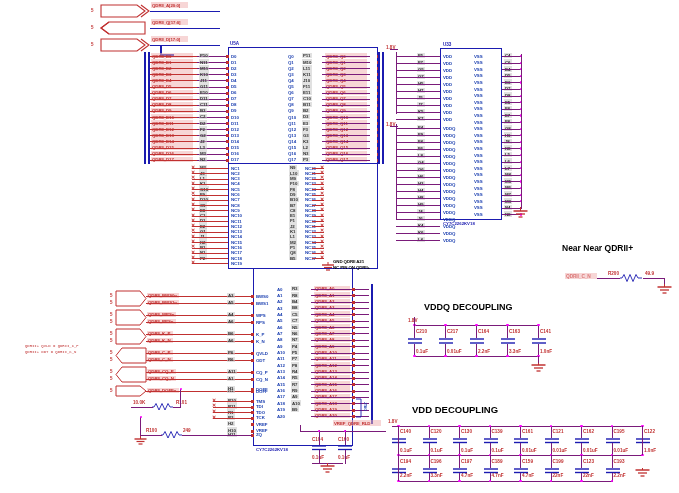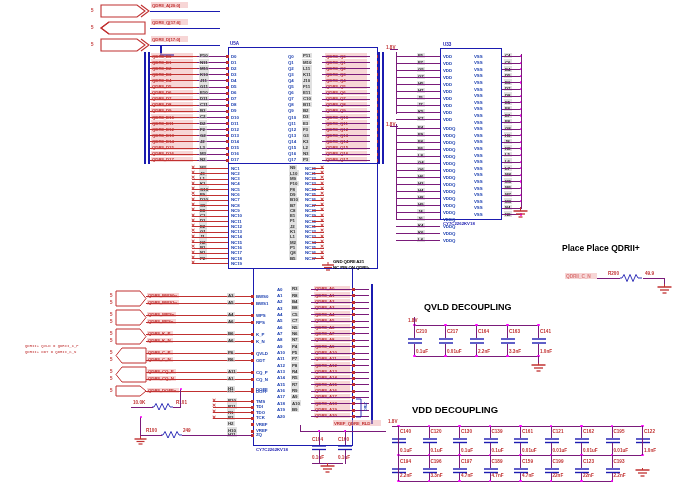--- a/index.html
+++ b/index.html
@@ -1162,39 +1162,39 @@
     </div>
   <div class="volt" style="left:386px;top:45px;">1.8V</div>
   <div class="volt" style="left:386px;top:122px;">1.8V</div>
   <svg style="left:513px;top:207px;width:16px;height:14px;">
     <line x1="7.5" y1="0" x2="7.5" y2="4" stroke="#c03030" stroke-width="1"></line>
     <line x1="0.5" y1="4" x2="14.5" y2="4" stroke="#c03030" stroke-width="1.5"></line>
     <line x1="3" y1="7" x2="12" y2="7" stroke="#c03030" stroke-width="1.3"></line>
     <line x1="5.5" y1="10" x2="9.5" y2="10" stroke="#c03030" stroke-width="1.3"></line>
   </svg>
 
-  <div class="blk" style="left:562px;top:243px;font-size:8.5px;">Place Place QDRII+</div>
+  <div class="blk" style="left:562px;top:243px;font-size:8.5px;">Near Near QDRII+</div>
   <div class="net" style="left:566px;top:274px;font-size:4.8px;">QDRII_C_N</div>
   <div class="netbg" style="left:565px;top:273px;width:32px;height:6px;"></div>
   <div class="capref" style="left:608px;top:271px;">R200</div>
   <div class="capval" style="left:645px;top:271px;">49.9</div>
   <svg style="left:620px;top:273px;width:24px;height:10px;">
     <polyline points="0,5 2,5 4,1.5 7,8.5 10,1.5 13,8.5 16,1.5 18,5 22,5" fill="none" stroke="#1b1bb0" stroke-width="0.9"></polyline>
   </svg>
   <div class="wire-p" style="left:597px;top:277.5px;width:23px;height:1px;"></div>
   <div class="wire-p" style="left:643px;top:277.5px;width:22px;height:1px;"></div>
   <div class="wire-p" style="left:664px;top:277.5px;width:1px;height:8px;"></div>
   <svg style="left:657px;top:284px;width:16px;height:14px;">
     <line x1="7.5" y1="0" x2="7.5" y2="3" stroke="#c03030" stroke-width="1"></line>
     <line x1="0.5" y1="3" x2="14.5" y2="3" stroke="#c03030" stroke-width="1.5"></line>
     <line x1="3" y1="6" x2="12" y2="6" stroke="#c03030" stroke-width="1.3"></line>
     <line x1="5.5" y1="9" x2="9.5" y2="9" stroke="#c03030" stroke-width="1.3"></line>
   </svg>
 
-  <div class="blk" style="left:424px;top:302px;font-size:9px;">QVLD DECOUPLING</div>
+  <div class="blk" style="left:424px;top:302px;font-size:9px;">VDDQ DECOUPLING</div>
   <div class="volt" style="left:408px;top:318px;">1.8V</div>
   <div id="vddqcaps">
       <div class="wire-p" style="left:414px;top:325px;width:125px;height:1px;"></div>
       <div class="wire-p" style="left:414px;top:356px;width:125px;height:1px;"></div>
       <div class="capref" style="left:416px;top:329px;">C210</div>
       <div class="capval" style="left:416px;top:349px;">0.1uF</div>
       <svg style="left:408px;top:337px;width:16px;height:10px;">
         <line x1="0" y1="2" x2="14" y2="2" stroke="#1b1bb0" stroke-width="1.4"></line>
         <line x1="0" y1="6" x2="14" y2="6" stroke="#1b1bb0" stroke-width="1.4"></line>
       </svg>

